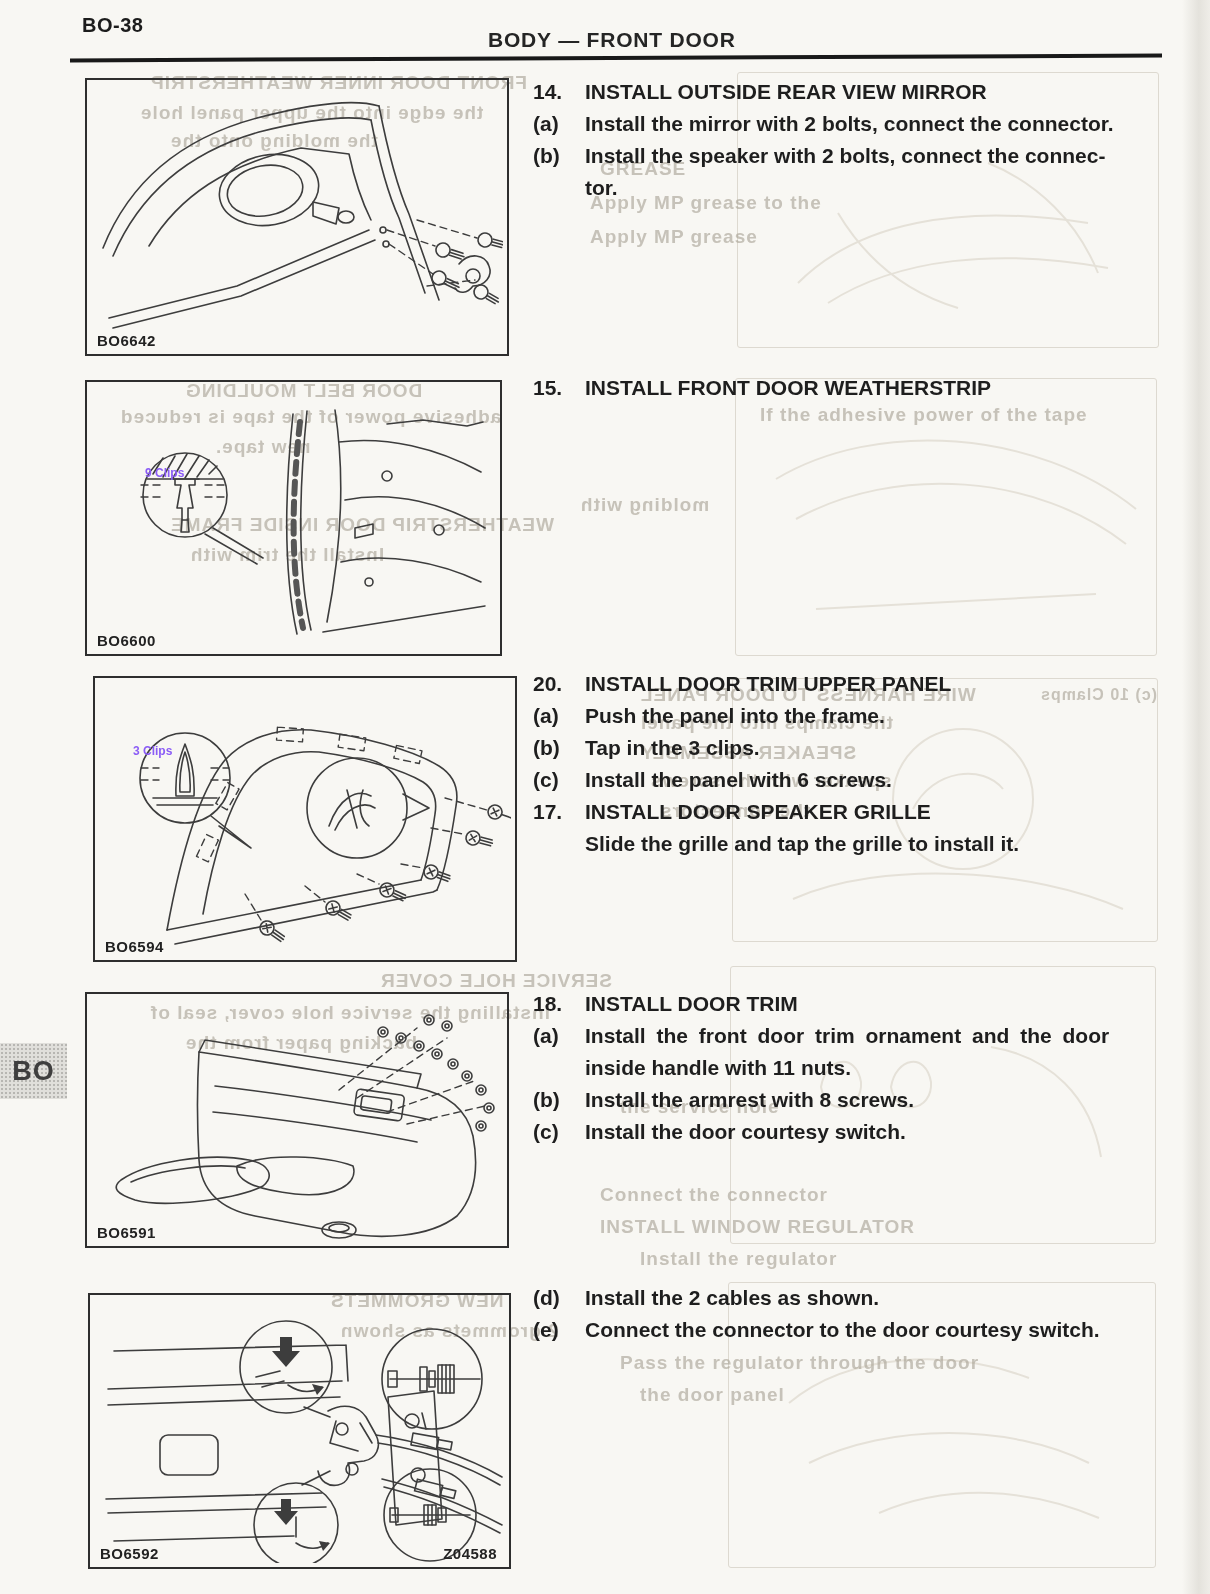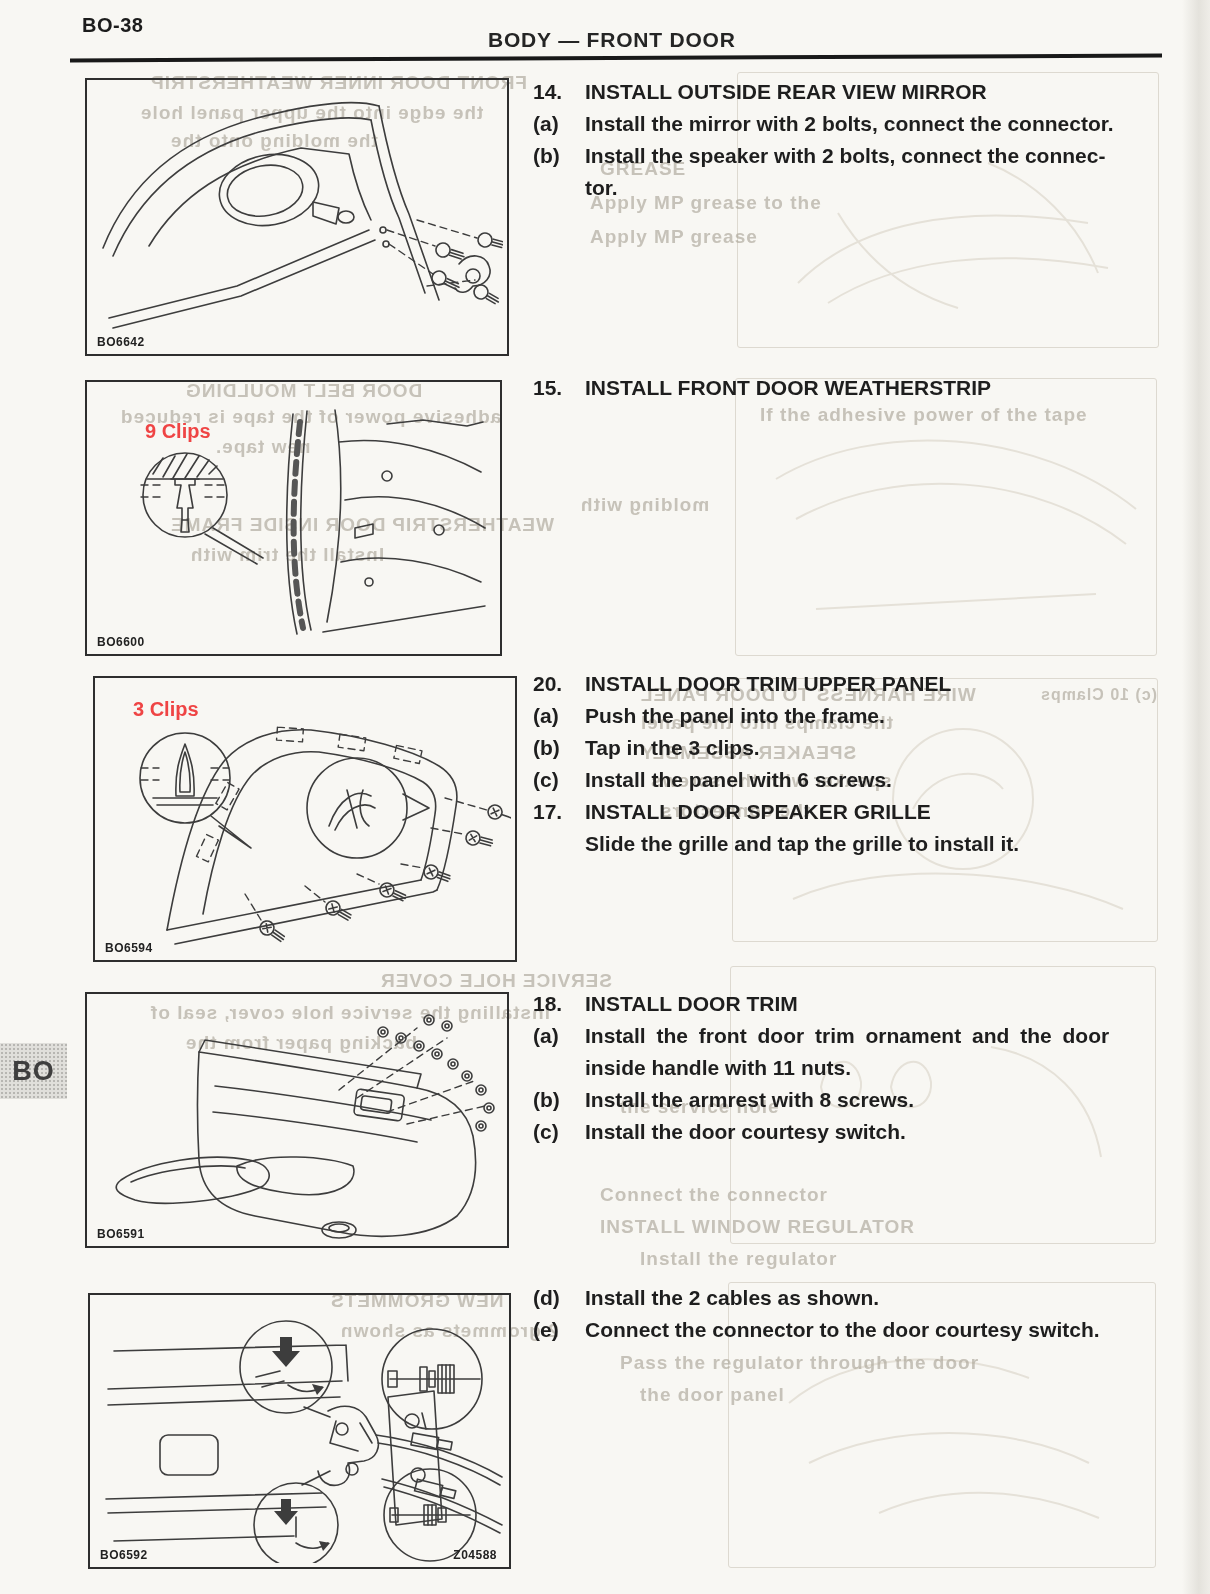--- a/index.html
+++ b/index.html
@@ -22,23 +22,23 @@
   .lbl{width:52px; flex:none;}
   .txt{flex:1;}
   .j{word-spacing:5px;}
   
   .fig{position:absolute; border:2px solid #2e2e2e; z-index:2; background:transparent;}
   .fig svg{position:absolute; left:0; top:0;}
   .fig path,.fig circle,.fig ellipse,.fig rect{fill:none; stroke:#3d3d3d; stroke-width:1.6; stroke-linecap:round; stroke-linejoin:round;}
   .fig .dash{stroke-dasharray:7 5; stroke-width:1.4;}
   .fig .fill{fill:#3d3d3d; stroke:none;}
   .fig .clipstrip{stroke-dasharray:12 8; stroke-width:6; stroke:#565656;}
-  .figlabel{position:absolute; left:10px; bottom:5px; font-size:12px; font-weight:bold; letter-spacing:.5px; color:#222;}
+  .figlabel{position:absolute; left:10px; bottom:5px; font-size:15px; font-weight:bold; letter-spacing:.5px; color:#222;}
   .figlabel.rt{left:auto; right:12px;}
-  .callout-label{position:absolute; font-size:20px; font-weight:bold; color:#ef4444;}
+  .callout-label{position:absolute; font-size:12px; font-weight:bold; color:#8b5cf6;margin-top:46px;}
   
   .gbox{position:absolute; border:1.5px solid #ddd9d0; border-radius:3px; z-index:0;}
   .gbox svg path{fill:none; stroke:#e5e1d8; stroke-width:2;}
   .ghost{position:absolute; font-weight:bold; font-size:19px; color:rgba(168,162,148,.62);
          filter:blur(.6px); letter-spacing:1px; white-space:nowrap; z-index:1;}
   .ghost.m{transform:scaleX(-1);}
   .ghost.sm{font-size:16px;}
   
   .side-tab{
     position:absolute; left:0; top:1043px; width:67px; height:56px; z-index:3;

